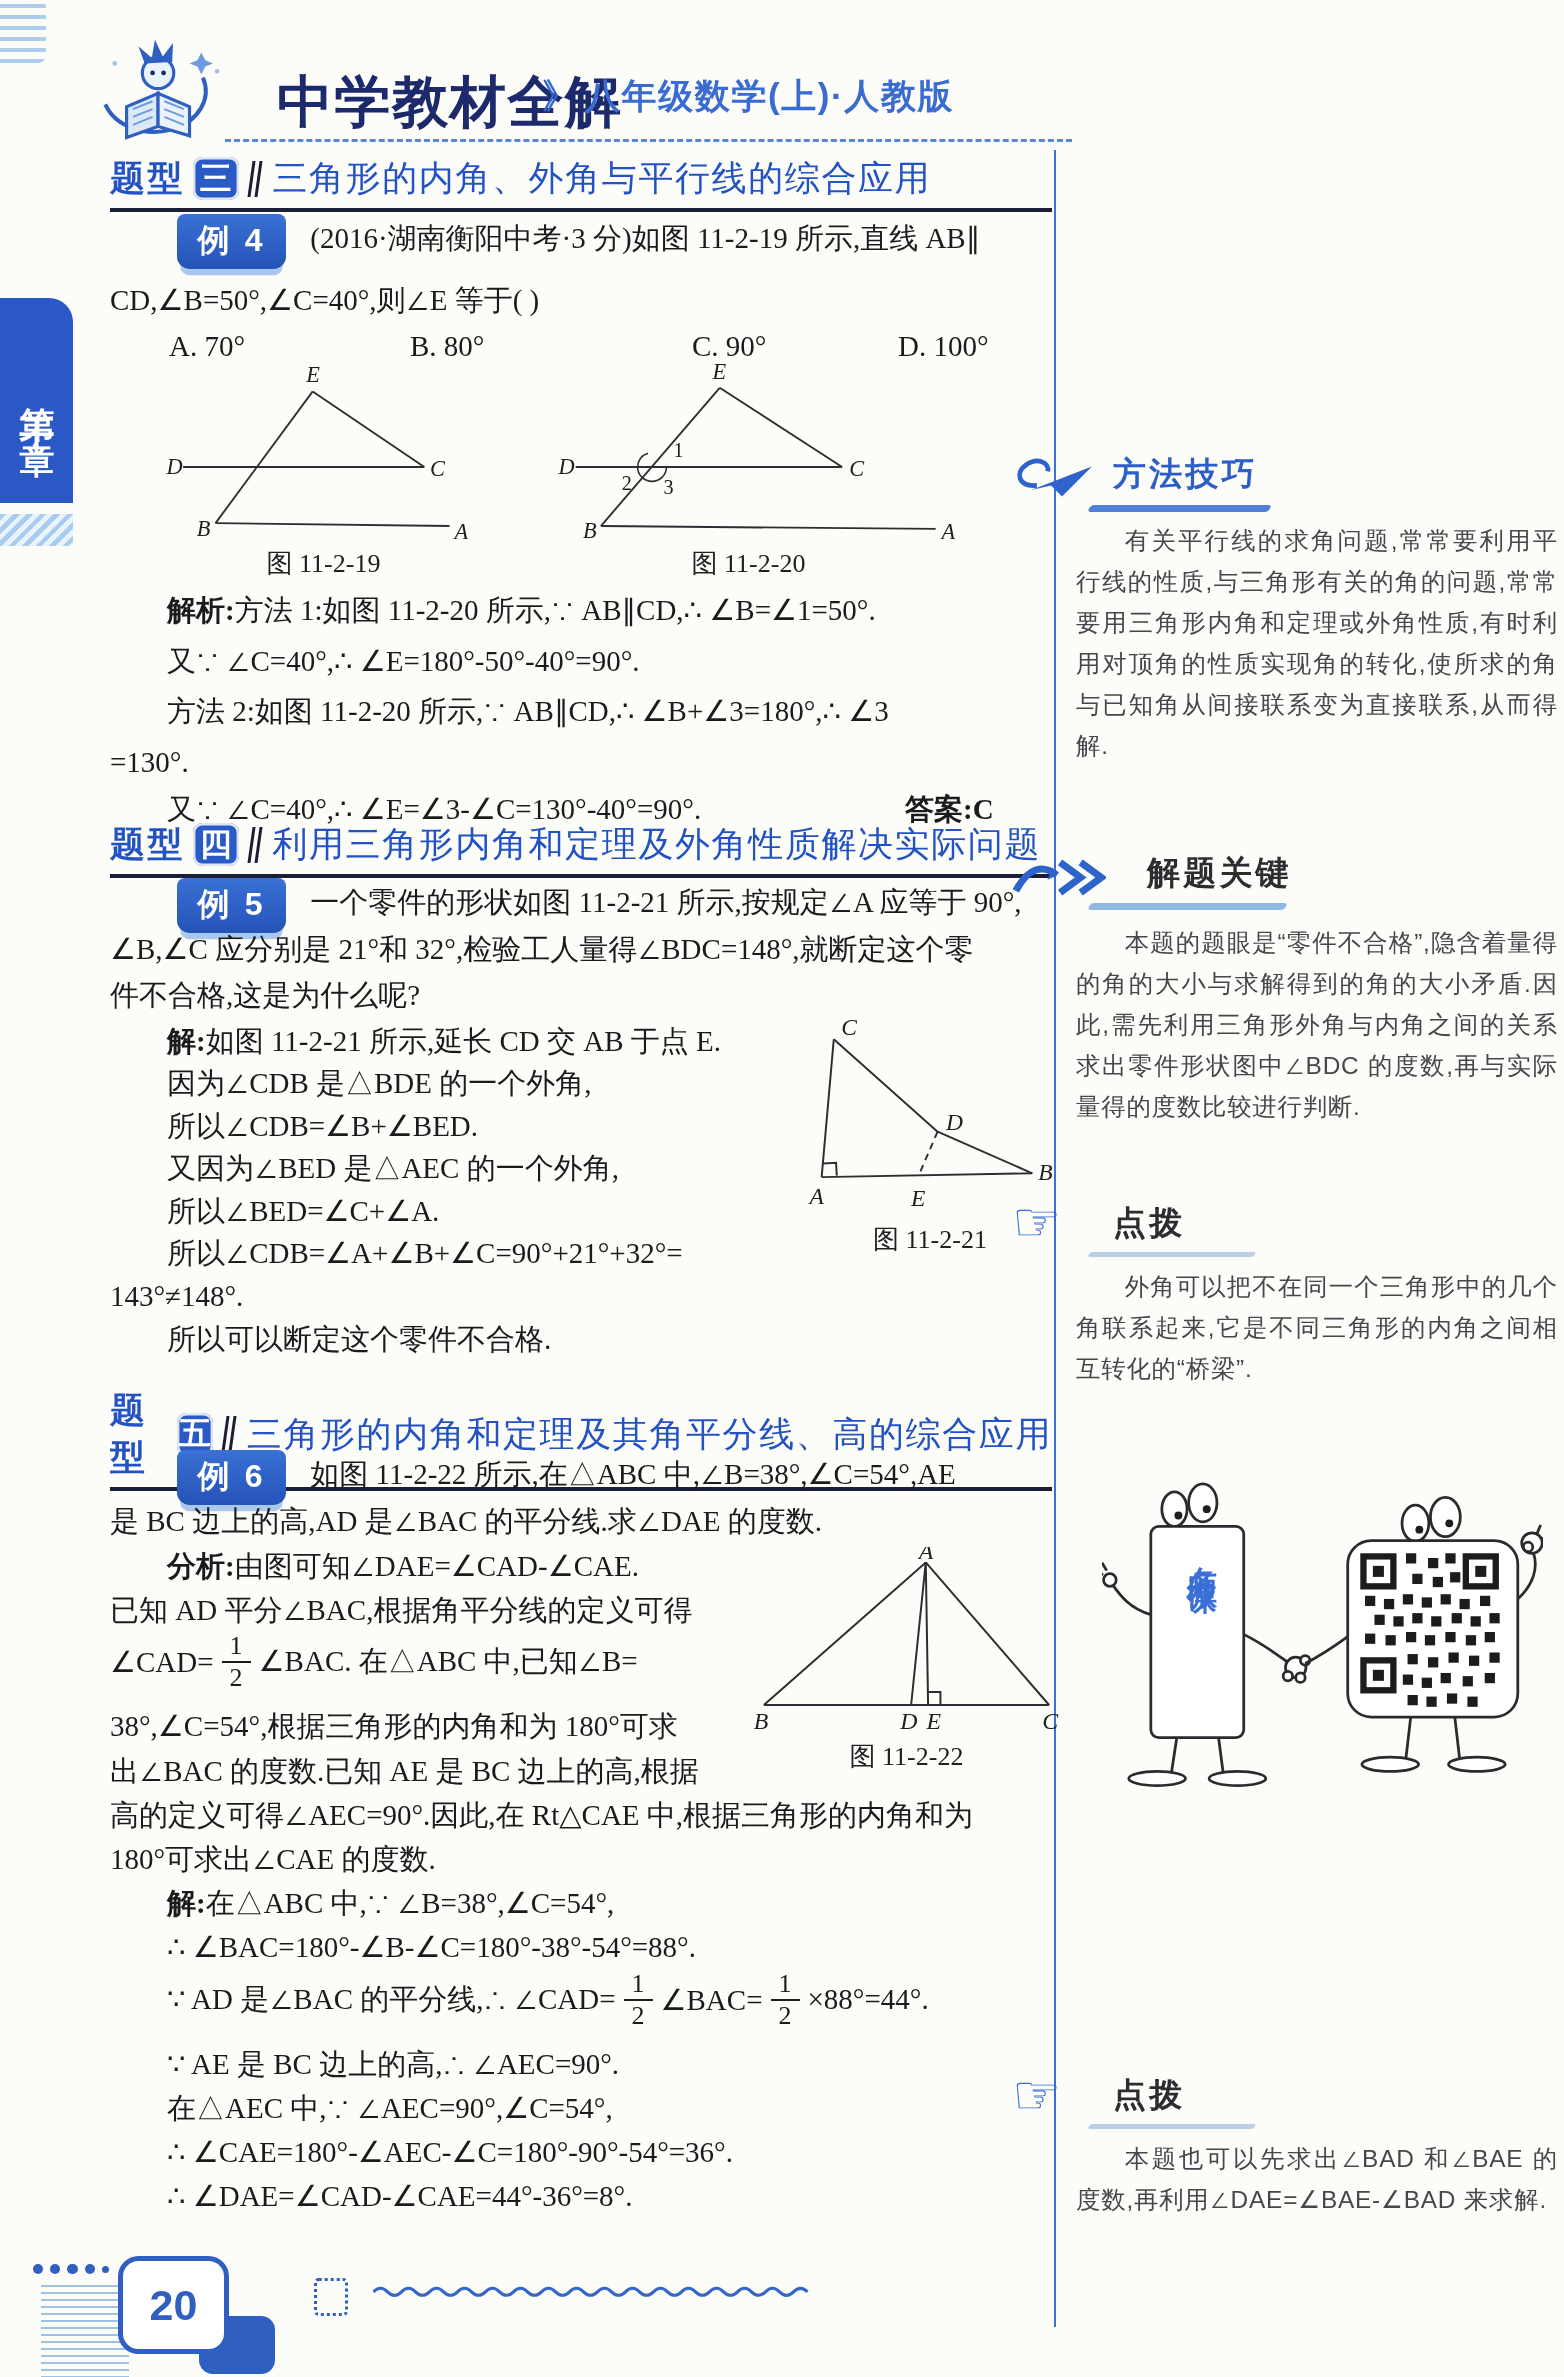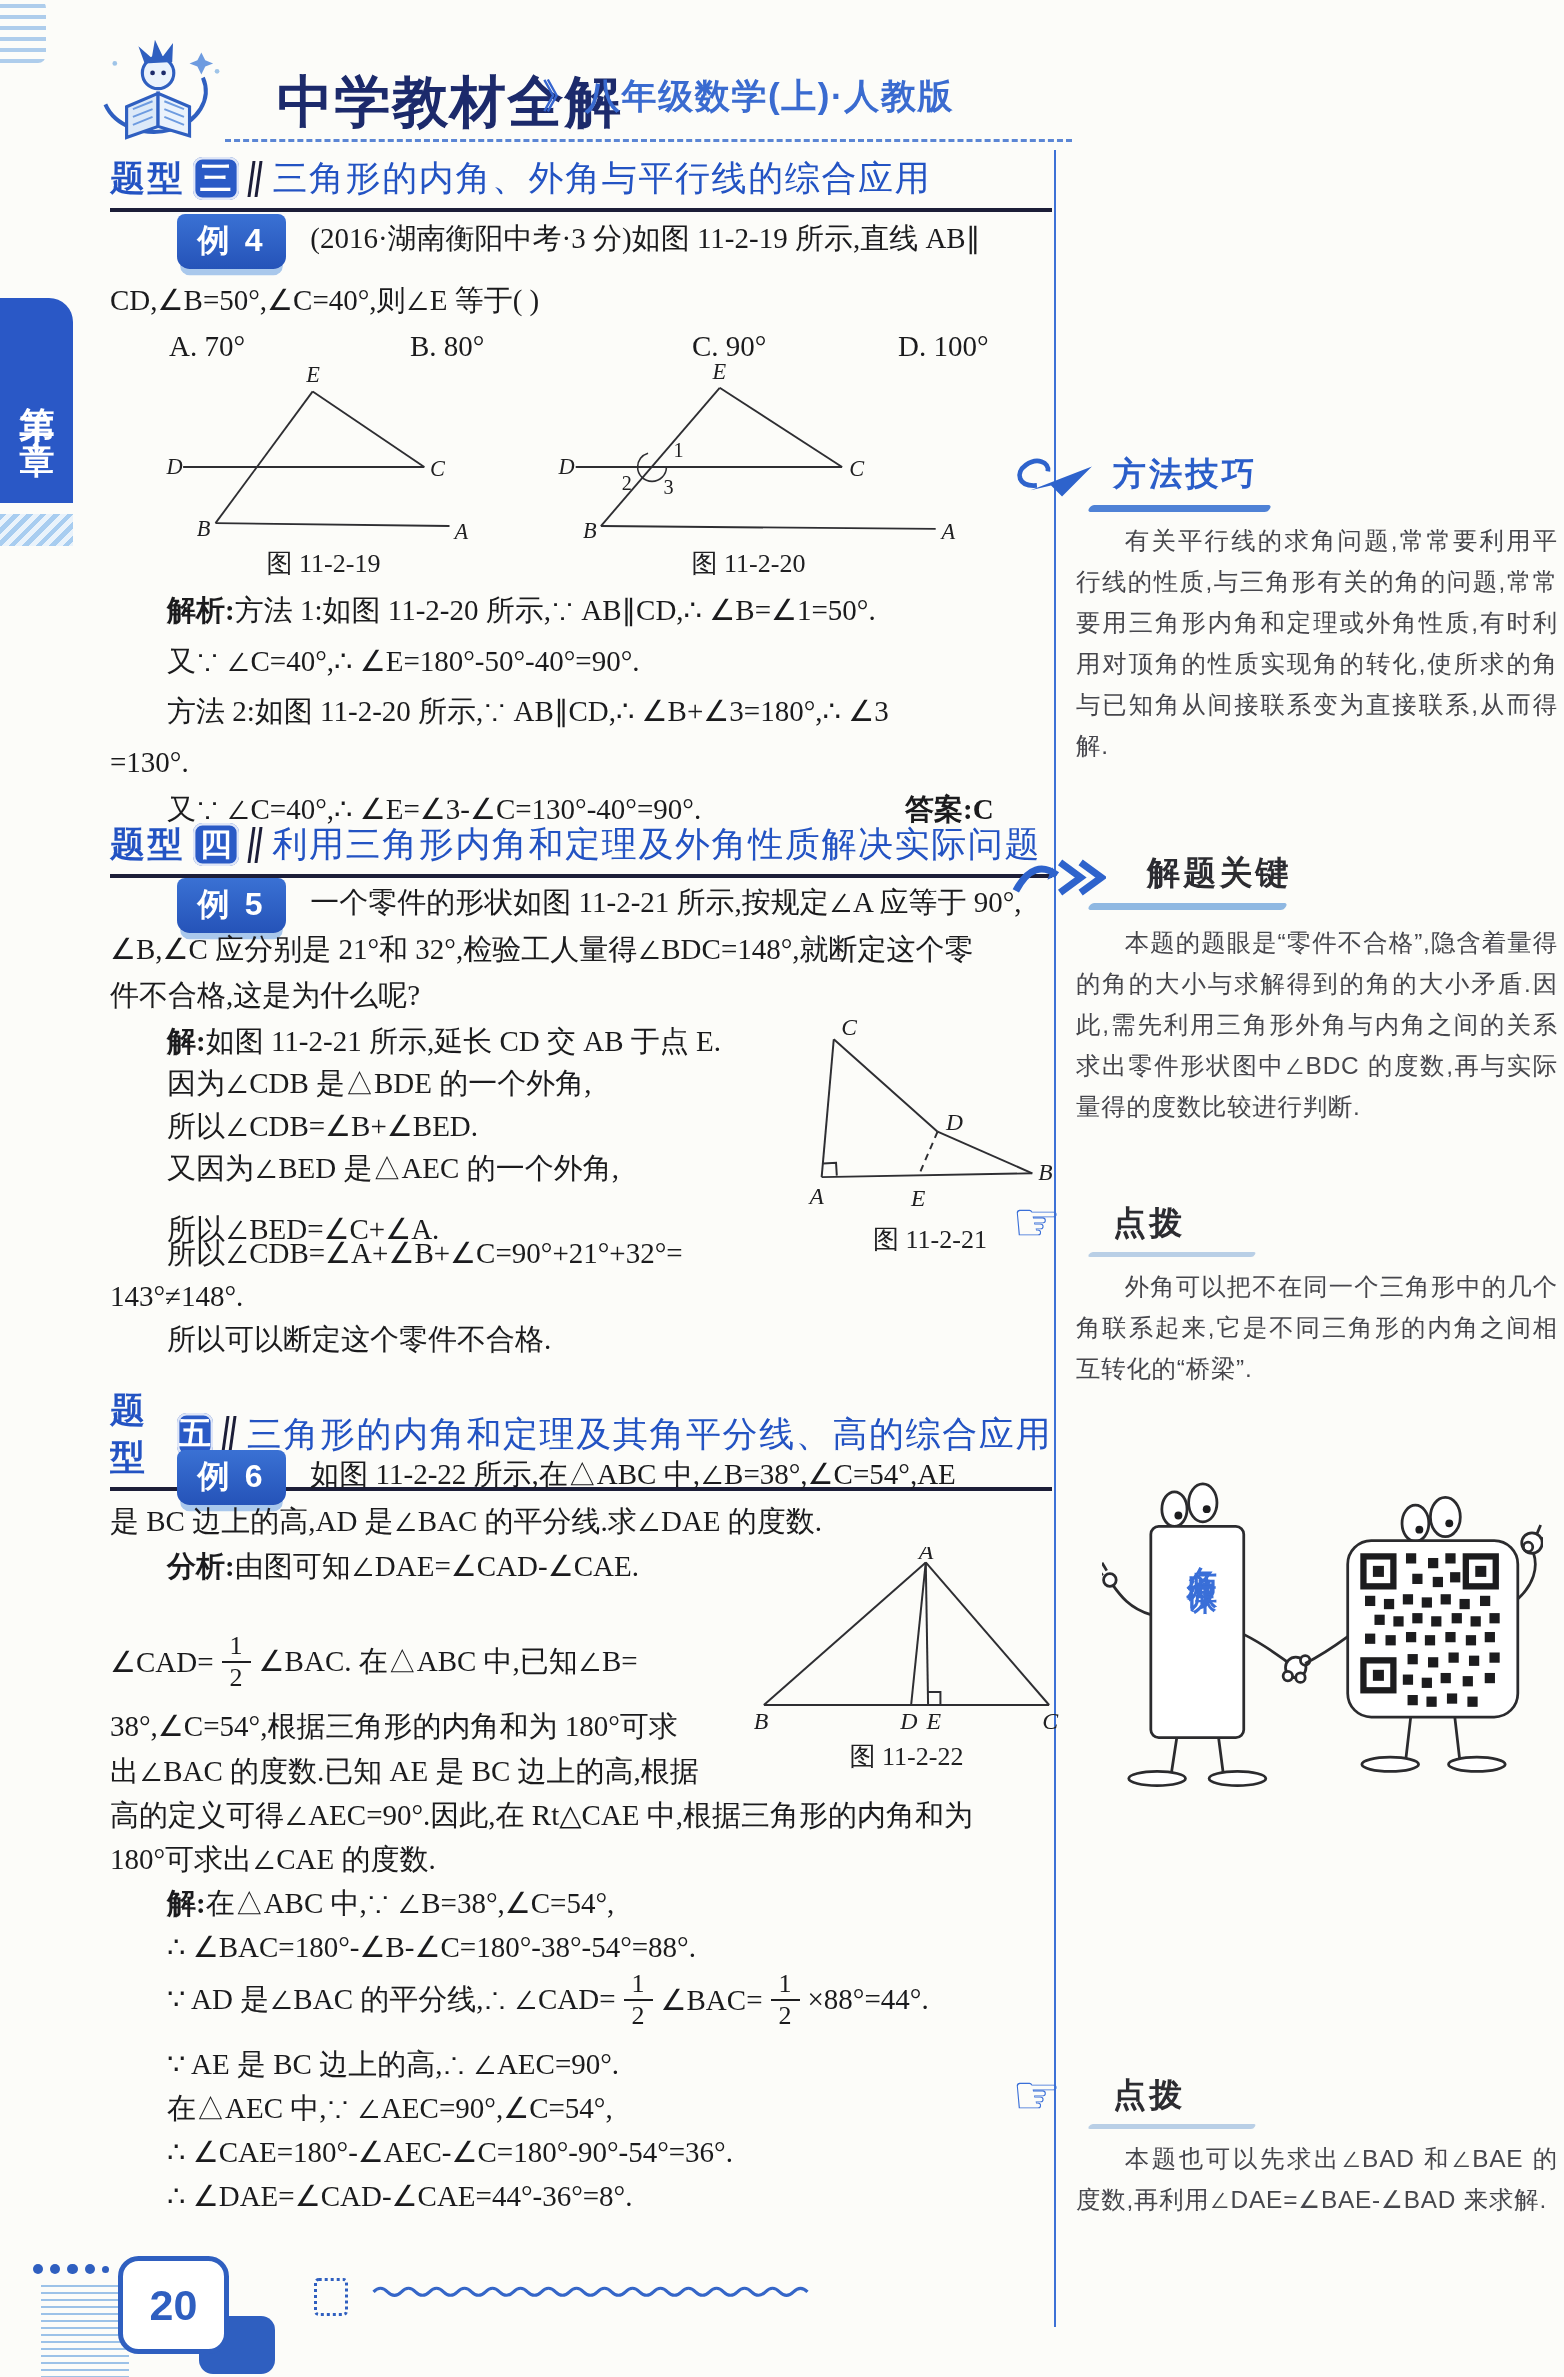--- a/index.html
+++ b/index.html
@@ -181,21 +181,21 @@
     <span class="exbadge">例 5</span>
     <span class="ln" style="padding-top:4.7px;">一个零件的形状如图 11-2-21 所示,按规定∠A 应等于 90°,</span>
   </div>
   <div class="abs ln" style="left:110px;top:930px;">∠B,∠C 应分别是 21°和 32°,检验工人量得∠BDC=148°,就断定这个零</div>
   <div class="abs ln" style="left:110px;top:976px;">件不合格,这是为什么呢?</div>
 
   <div class="abs ln" style="left:167px;top:1022px;"><span class="bp">解:</span><span>如图 11-2-21 所示,延长 CD 交 AB 于点 E.</span></div>
   <div class="abs ln" style="left:167px;top:1064px;">因为∠CDB 是△BDE 的一个外角,</div>
   <div class="abs ln" style="left:167px;top:1107px;">所以∠CDB=∠B+∠BED.</div>
   <div class="abs ln" style="left:167px;top:1149px;">又因为∠BED 是△AEC 的一个外角,</div>
-  <div class="abs ln" style="left:167px;top:1192px;margin-top:18px;">所以∠BED=∠C+∠A.</div>
+  <div class="abs ln" style="left:167px;top:1192px;">所以∠BED=∠C+∠A.</div>
   <div class="abs ln" style="left:167px;top:1234px;">所以∠CDB=∠A+∠B+∠C=90°+21°+32°=</div>
   <div class="abs ln" style="left:110px;top:1277px;">143°≠148°.</div>
   <div class="abs ln" style="left:167px;top:1320px;text-align:right;">所以可以断定这个零件不合格.</div>
 
   <div class="abs figwrap" style="left:800px;top:1018px;width:260px;">
     <svg width="260" height="197" viewBox="0 0 330 260">
       <line class="gline" x1="38" y1="28" x2="22" y2="210"></line>
       <line class="gline" x1="22" y1="210" x2="300" y2="205"></line>
       <line class="gline" x1="38" y1="28" x2="175" y2="150"></line>
       <line class="gline" x1="175" y1="150" x2="300" y2="205"></line>
@@ -217,20 +217,21 @@
     <span class="ttitle nowrap">三角形的内角和定理及其角平分线、高的综合应用</span>
   </div>
 
   <div class="abs exrow" style="left:177px;top:1450px;width:875px;">
     <span class="exbadge">例 6</span>
     <span class="ln" style="padding-top:4.7px;">如图 11-2-22 所示,在△ABC 中,∠B=38°,∠C=54°,AE</span>
   </div>
   <div class="abs ln" style="left:110px;top:1502px;">是 BC 边上的高,AD 是∠BAC 的平分线.求∠DAE 的度数.</div>
 
   <div class="abs ln" style="left:167px;top:1547px;"><span class="bp">分析:</span><span>由图可知∠DAE=∠CAD-∠CAE.</span></div>
+  <div class="abs ln" style="left:110px;top:1591px;">已知 AD 平分∠BAC,根据角平分线的定义可得</div>
 
   <div class="abs fracline" style="left:110px;top:1625px;height:73px;">
     <span>∠CAD=</span>
     <span class="frac">
         <span class="fn">1</span>
         <span>2</span>
       </span>
     <span>∠BAC. 在△ABC 中,已知∠B=</span>
   </div>
 

